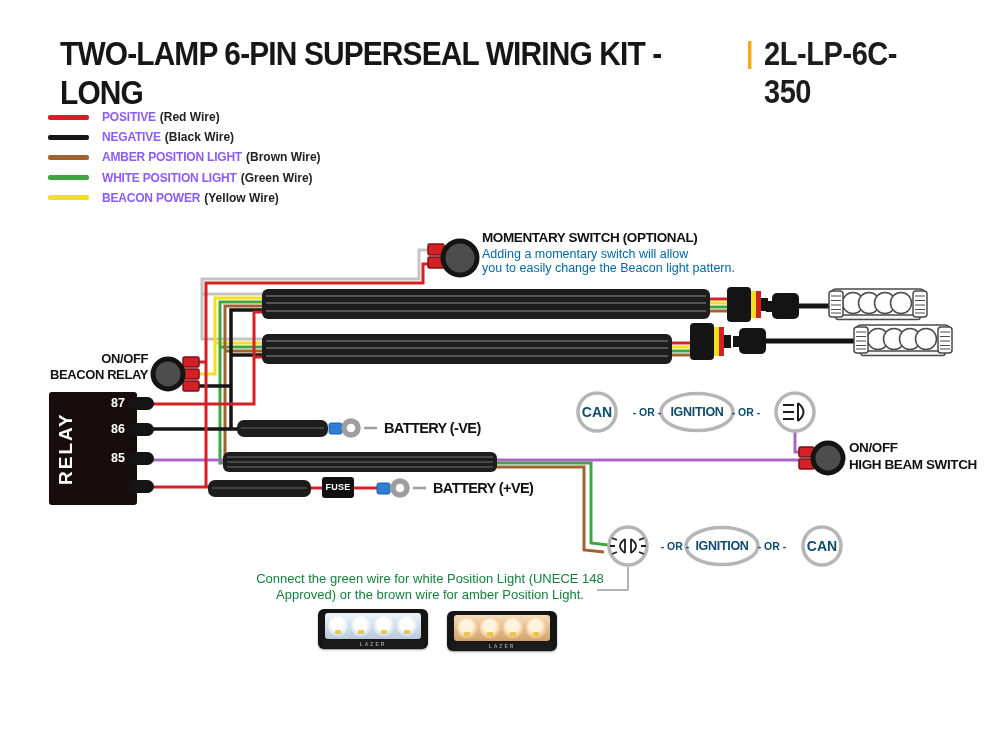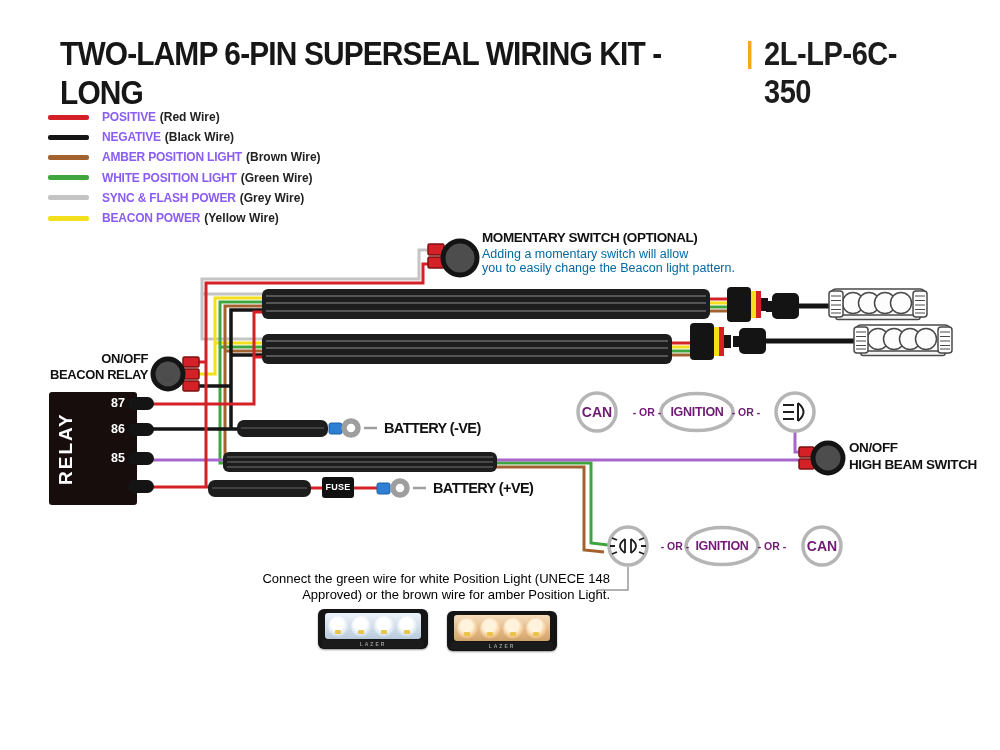--- a/index.html
+++ b/index.html
@@ -13,23 +13,23 @@
   .title-sep{font-size:30px;font-weight:700;position:relative;top:-2px;}
   .title-code{font-size:33px;font-weight:700;letter-spacing:-0.5px;color:#1c1c1c;}
   .legend{position:absolute;left:48px;top:107px;}
   .legend-row{display:flex;align-items:center;height:20.2px;}
   .legend-swatch{width:41px;height:5px;border-radius:2px;margin-right:13px;flex:0 0 auto;}
   .legend-label{font-size:12px;font-weight:700;letter-spacing:-0.2px;color:#8b5cf6;}
   .legend-sub{font-size:12px;font-weight:700;margin-left:4px;color:#222;}
   .body-copy{font-weight:400;color:#0369a1;font-size:12.5px;}
   .wire-svg{position:absolute;left:0;top:0;}
   .pin-label{color:#fff;font-size:12.5px;font-weight:700;text-align:right;width:22px;}
-  .or-txt{position:absolute;text-align:center;font-weight:700;color:#701a75;}
-  .note{position:absolute;left:250px;top:571px;width:360px;text-align:right;
-        font-size:13px;line-height:16px;color:#000000;}
+  .or-txt{position:absolute;text-align:center;font-weight:700;color:#0c4a6e;}
+  .note{position:absolute;left:250px;top:571px;width:360px;text-align:center;
+        font-size:13px;line-height:16px;color:#15803d;}
   .plamp{position:absolute;width:110px;height:40px;background:#151515;border-radius:6px;
          box-shadow:0 1px 2px rgba(0,0,0,.4);}
   .plamp-face{position:absolute;left:7px;right:7px;top:4px;bottom:10px;border-radius:3px;
               display:flex;align-items:center;justify-content:space-around;padding:0 2px;}
   .plamp.white .plamp-face{background:linear-gradient(#eef4fb,#b9cadb);}
   .plamp.amber .plamp-face{background:linear-gradient(#f7ddbb,#d0a26a);}
   .lens{width:21px;height:21px;border-radius:50%;position:relative;}
   .plamp.white .lens{background:radial-gradient(circle at 45% 38%,#ffffff 0 35%,#d4e2ee 65%,#8da4b6 100%);}
   .plamp.amber .lens{background:radial-gradient(circle at 45% 38%,#fff3dd 0 35%,#efc188 65%,#a9752f 100%);}
   .lens::after{content:"";position:absolute;left:7px;bottom:3px;width:6px;height:4px;
@@ -67,25 +67,20 @@
       <span class="legend-swatch" style="background: rgb(162, 98, 47);"></span>
       <span class="legend-label">AMBER POSITION LIGHT</span>
       <span class="legend-sub">(Brown Wire)</span>
     </div>
     <div class="legend-row">
       <span class="legend-swatch" style="background: rgb(63, 166, 63);"></span>
       <span class="legend-label">WHITE POSITION LIGHT</span>
       <span class="legend-sub">(Green Wire)</span>
     </div>
     <div class="legend-row">
-      <span class="legend-swatch" style="background: rgb(196, 196, 196);"></span>
-      <span class="legend-label">SYNC &amp; FLASH POWER</span>
-      <span class="legend-sub">(Grey Wire)</span>
-    </div>
-    <div class="legend-row">
       <span class="legend-swatch" style="background: rgb(243, 223, 28);"></span>
       <span class="legend-label">BEACON POWER</span>
       <span class="legend-sub">(Yellow Wire)</span>
     </div>
   </div>
 
   <svg class="wire-svg" width="1000" height="750" viewBox="0 0 1000 750">
 
     <defs>
       <g id="lamp-outline" stroke="#4a4a4a" stroke-width="1.5" fill="#fff">

